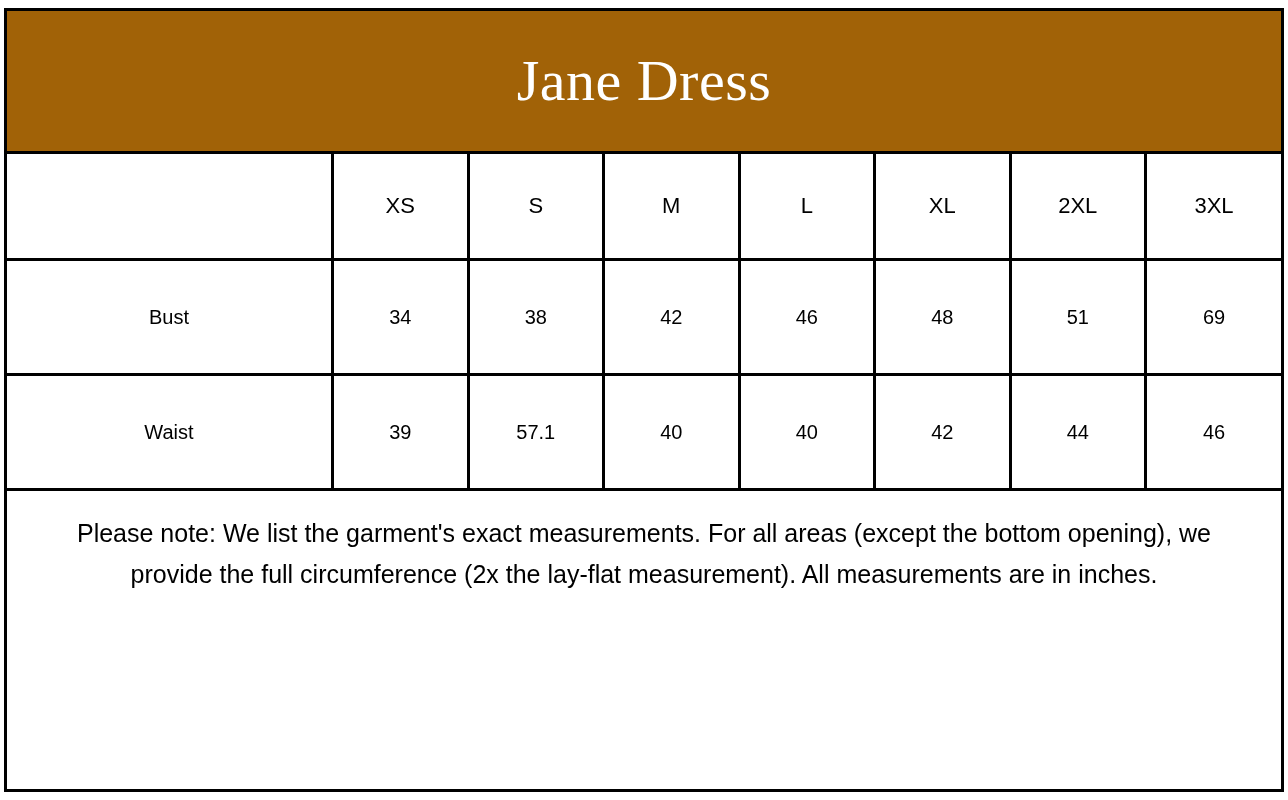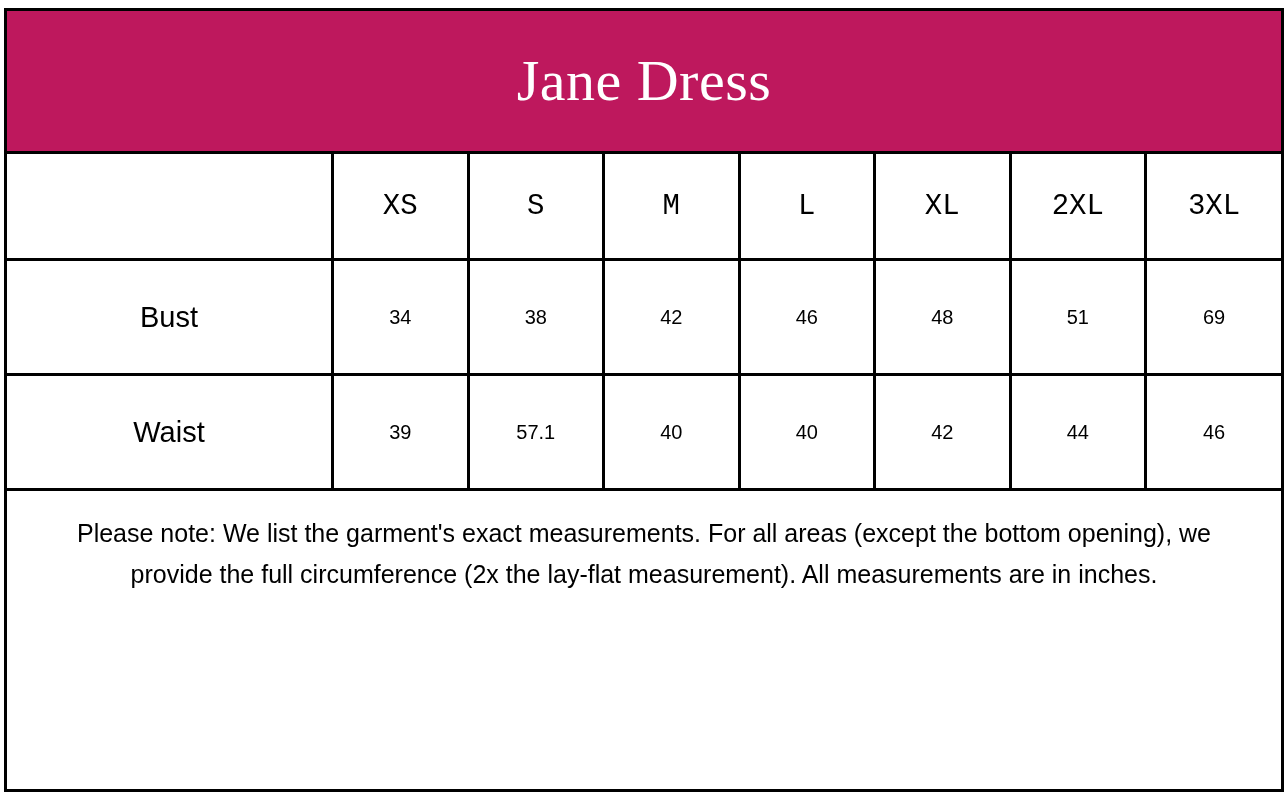--- a/index.html
+++ b/index.html
@@ -27,21 +27,21 @@
   .chart-frame {
     box-sizing: border-box;
     flex: 1 1 auto;
     border: 3px solid #000000;
     display: flex;
     flex-direction: column;
     background: #ffffff;
   }
 
   .chart-title-bar {
-    background: #be185d;
+    background: #a16207;
     color: #ffffff;
     height: 140px;
     display: flex;
     align-items: center;
     justify-content: center;
   }
 
   .chart-title {
     font-family: "Liberation Serif", serif;
     font-size: 58px;
@@ -65,31 +65,30 @@
     color: #000000;
   }
 
   table.measure-table th.row-head-blank,
   table.measure-table td.row-label {
     width: 322px;
   }
 
   thead th {
     height: 102px;
-    font-size: 29px;
+    font-size: 22px;
     font-weight: 400;
-    font-family: Liberation Mono, monospace;
   }
 
   tbody td {
     height: 110px;
   }
 
   td.row-label {
-    font-size: 29px;
+    font-size: 20px;
   }
 
   td.value-cell {
     font-size: 20px;
   }
 
   .note-row td {
     border-left: none;
     border-right: none;
     border-bottom: none;

